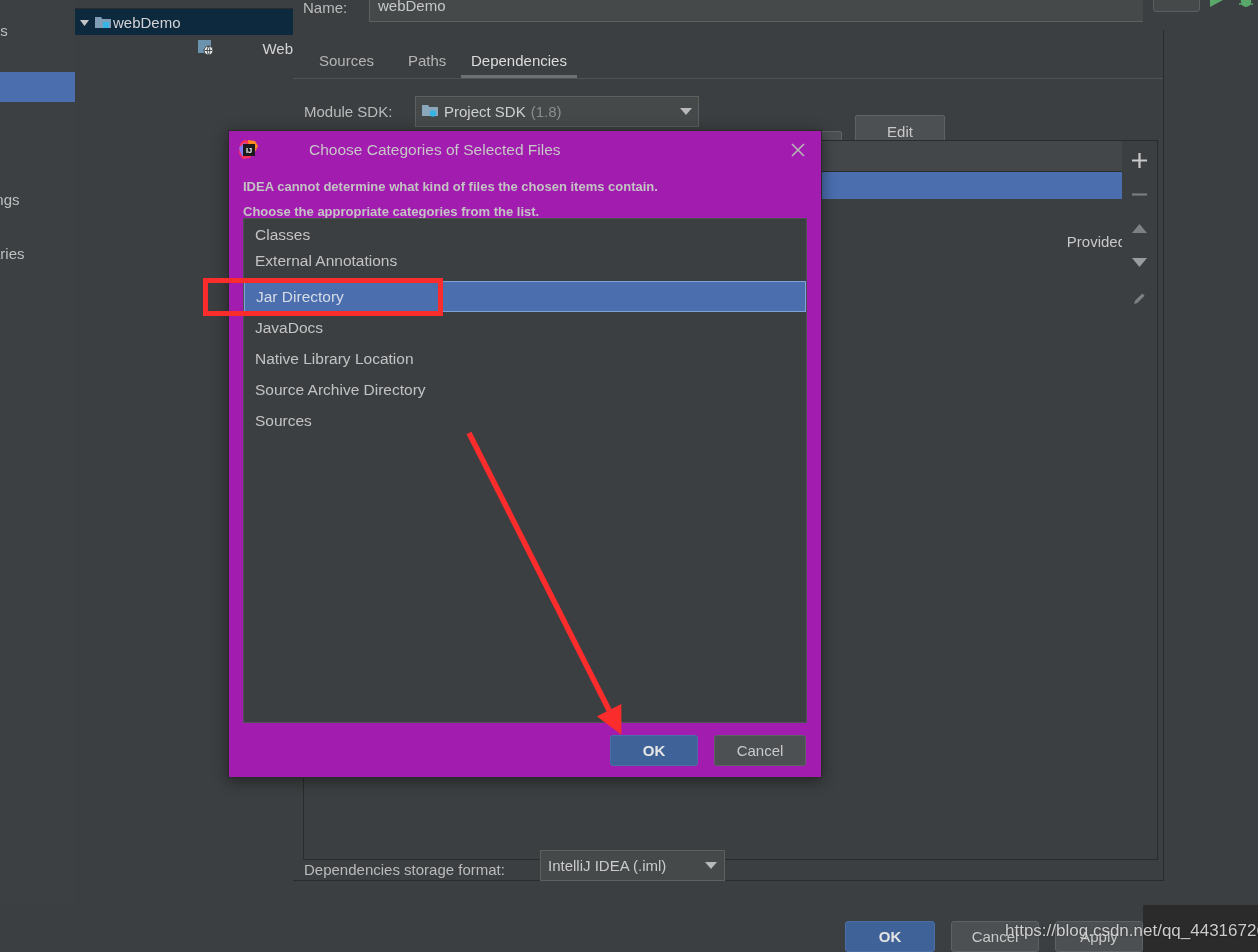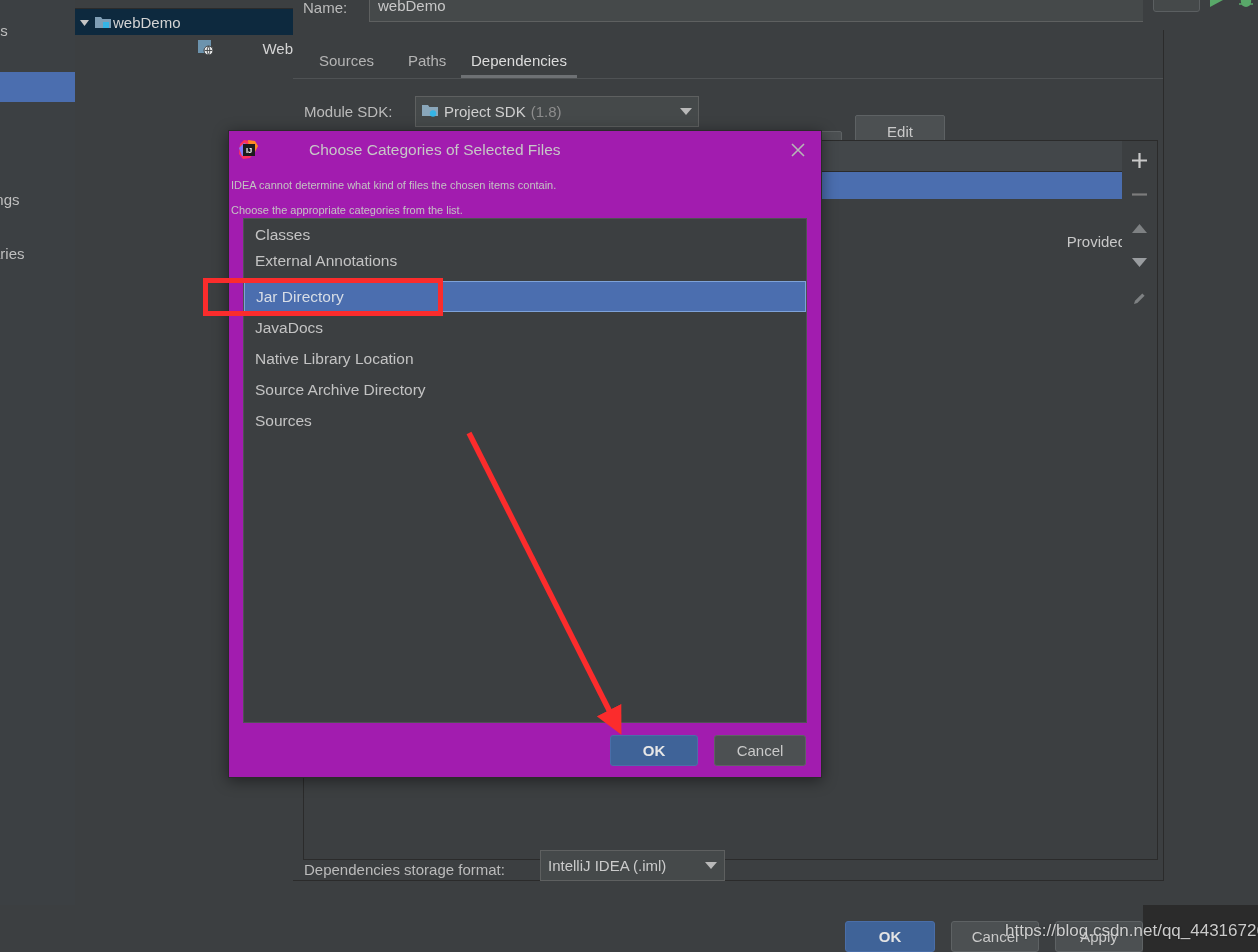--- a/index.html
+++ b/index.html
@@ -269,22 +269,22 @@
   #dlg-title {
     position: absolute; left: 36px; top: 10px;
     color: #c7c7c7; font-size: 15.5px; white-space: nowrap; margin-left: 44px;
   }
   #dlg-close {
     position: absolute; right: 12px; top: 8px; width: 22px; height: 22px;
     display: flex; align-items: center; justify-content: center;
     cursor: default;
   }
   .dlg-msg {
-    position: absolute; left: 2px;
-    color: #c3c3c3; font-size: 11px; white-space: nowrap;
+    position: absolute; left: 14px;
+    color: #c3c3c3; font-size: 13px; white-space: nowrap; font-weight: bold;
   }
   #dlg-msg1 { top: 48px; }
   #dlg-msg2 { top: 73px; }
 
   #dlg-list {
     position: absolute; left: 14px; top: 87px; width: 564px; height: 505px;
     background: #3c3f41;
     border: 1px solid #4f5254;
     box-sizing: border-box;
     overflow: hidden;

